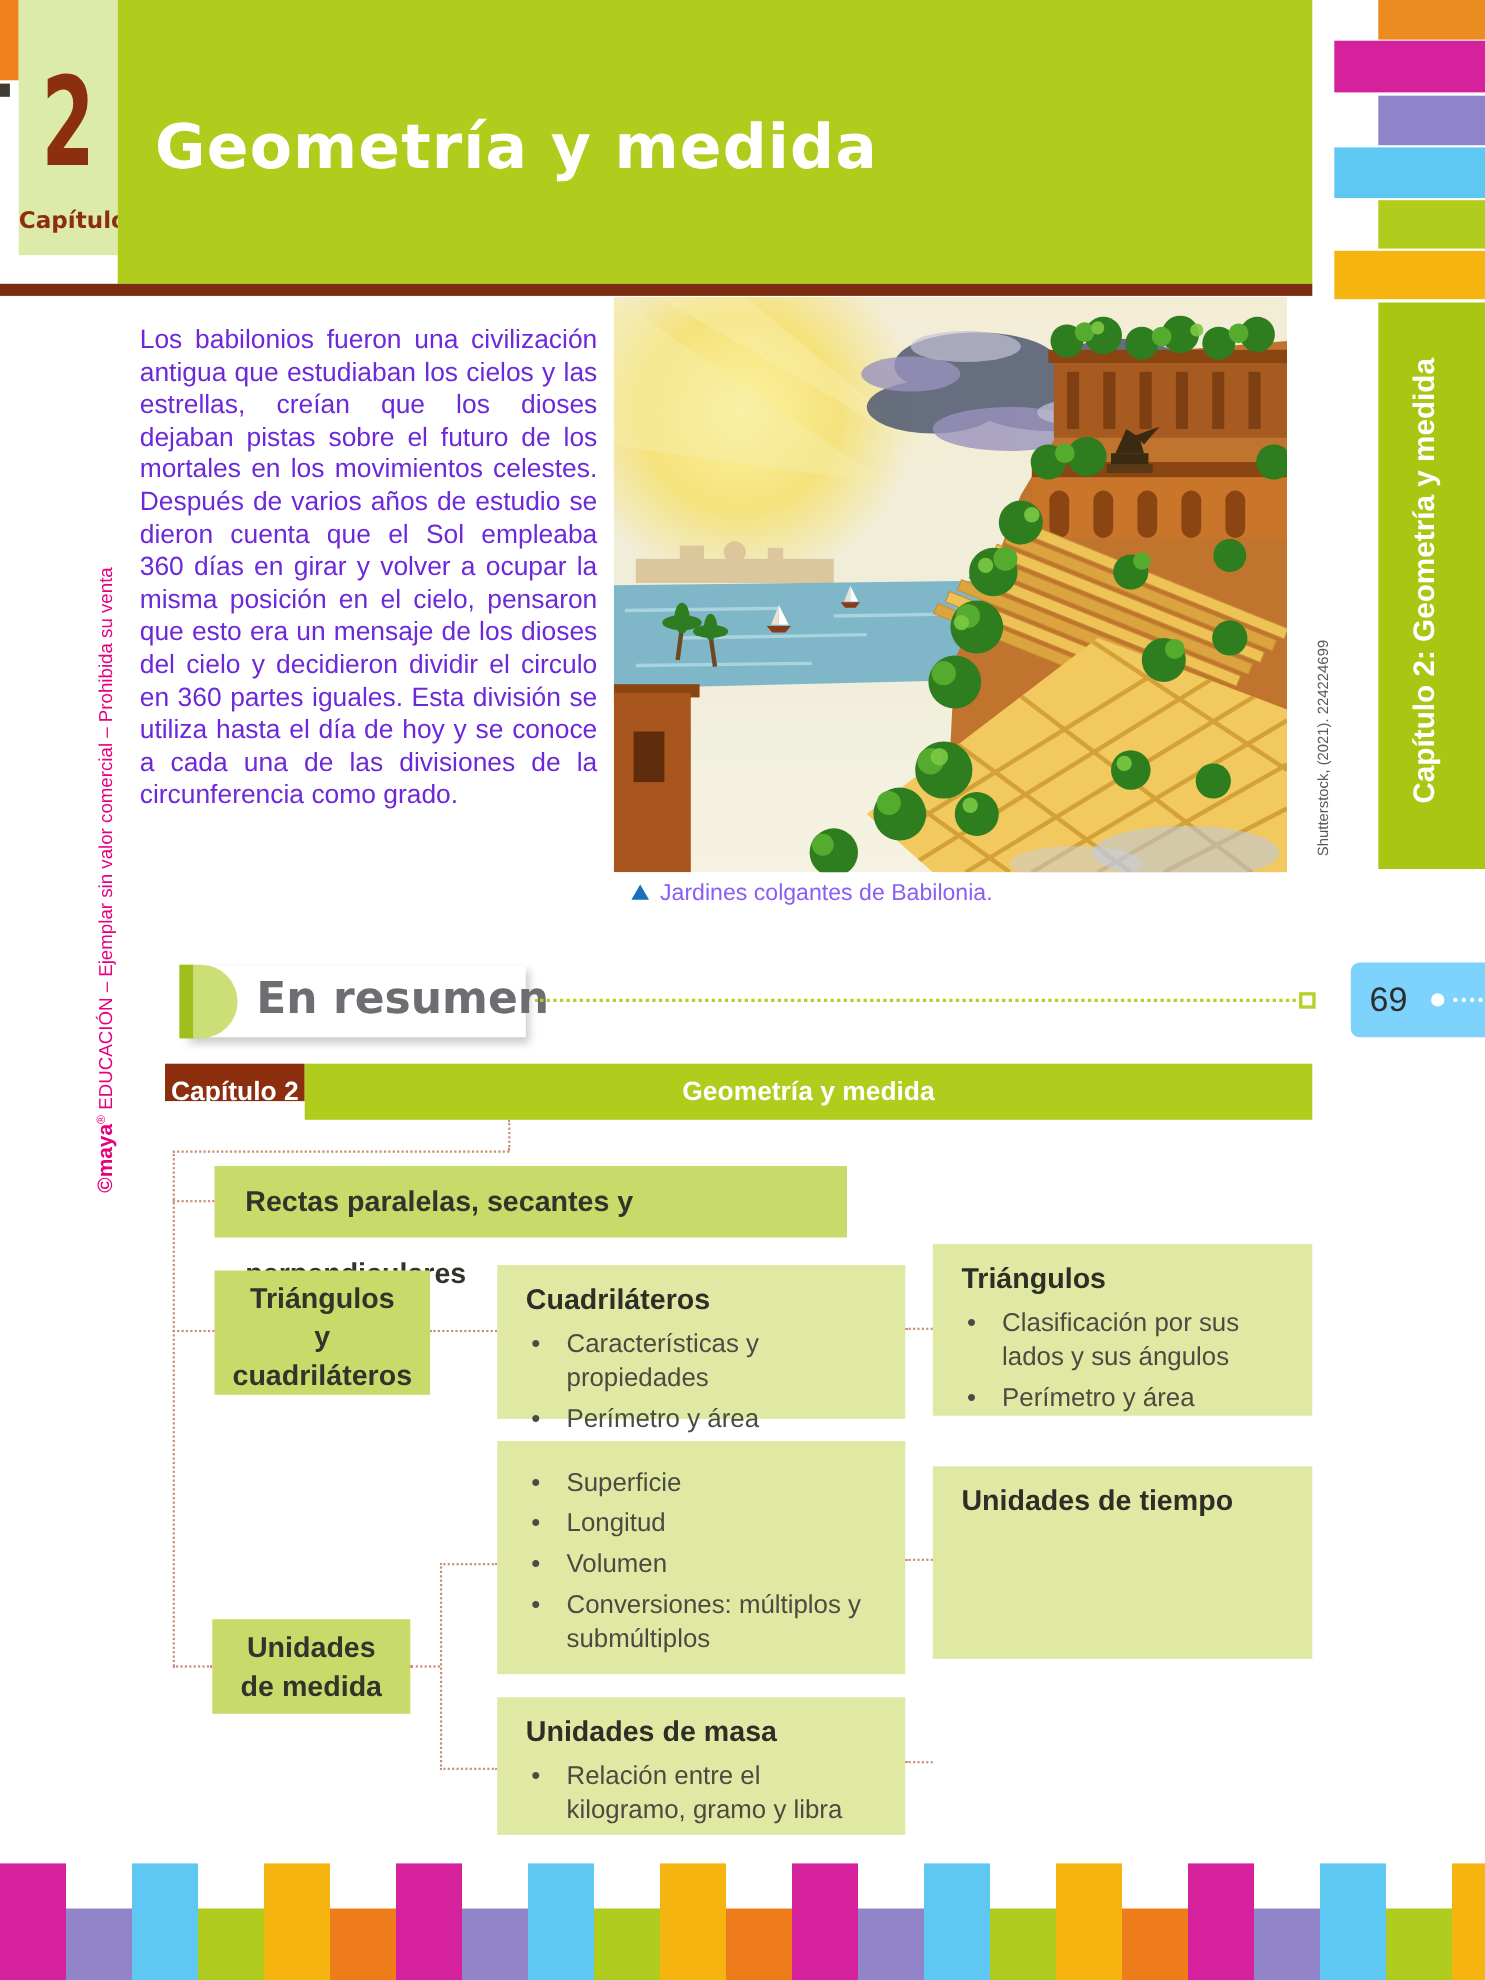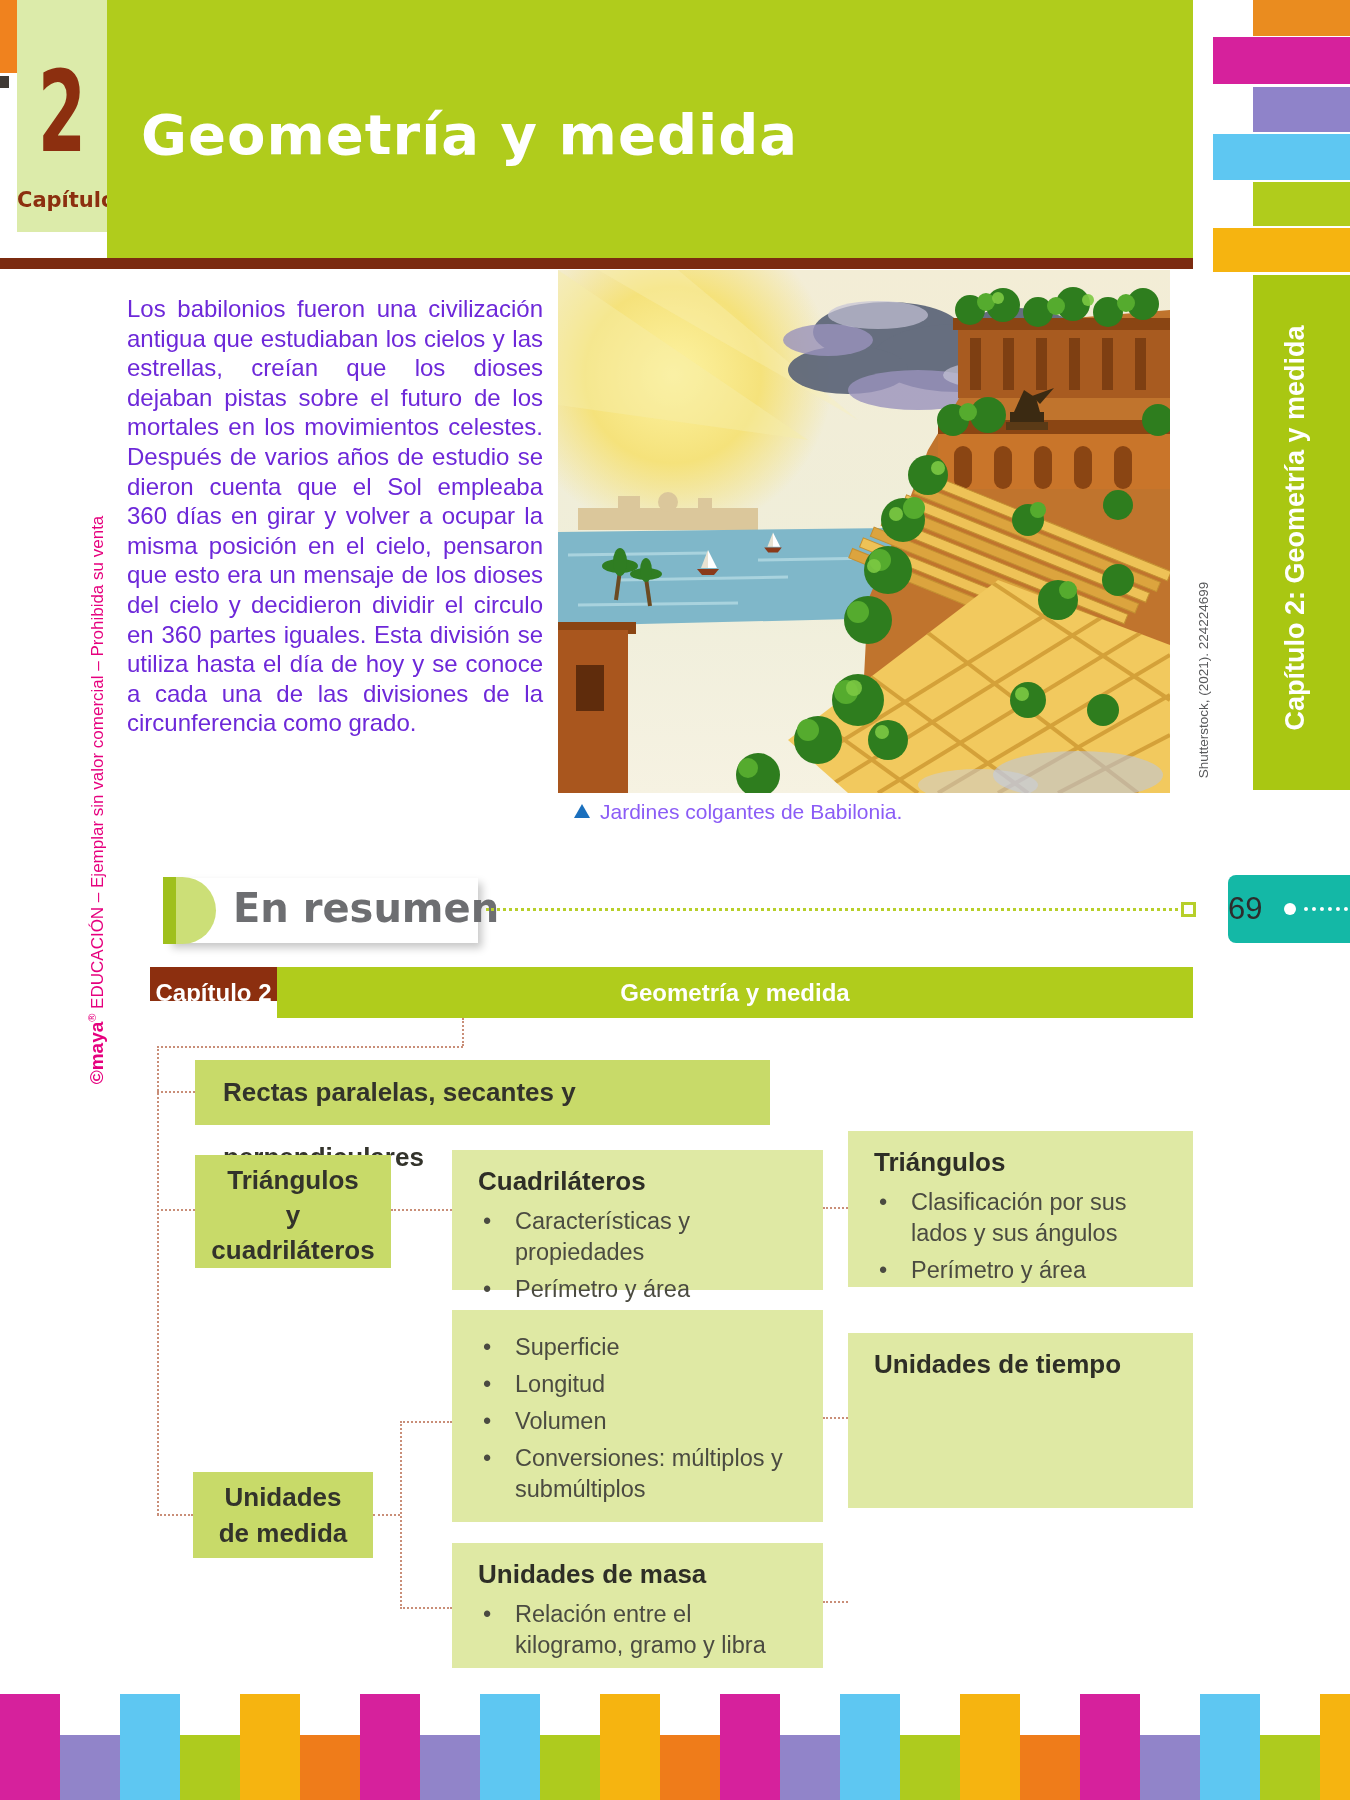--- a/index.html
+++ b/index.html
@@ -53,22 +53,22 @@
       box-shadow:4px 5px 8px rgba(0,0,0,.22);}
   .d-strip{left:163px;top:877px;width:13px;height:67px;background:#9fc01c;}
   .d-body{left:176px;top:877px;width:40px;height:67px;background:#ccdf77;
       border-radius:0 34px 34px 0;}
   .resume-title{left:233px;top:885px;font-family:"DejaVu Sans",sans-serif;font-weight:700;
       font-size:40px;color:#6d6e71;}
   .resume-dots{left:486px;top:908px;width:698px;border-top:3px dotted #b7cf2a;}
   .resume-endsq{left:1181px;top:902px;width:9px;height:9px;border:3px solid #b7cf2a;background:#fff;}
 
   
-  .badge{left:1228px;top:875px;width:122px;height:68px;background:#14b8a6;
-      border-radius:8px 0 0 8px;display:flex;align-items:center;box-sizing:border-box;}
+  .badge{left:1228px;top:875px;width:122px;height:68px;background:#7dd3fc;
+      border-radius:8px 0 0 8px;display:flex;align-items:center;padding-left:17px;box-sizing:border-box;}
   .badge-num{font-size:31px;color:#2d2d2d;}
   .badge-dot{width:12px;height:12px;border-radius:50%;background:#ffffff;margin-left:22px;}
   .badge-dots{flex:1;border-top:4px dotted #ffffff;margin-left:8px;margin-right:2px;}
 
   
   .cm-chapter{left:150px;top:967px;width:127px;height:34px;background:#8c2f0f;
       color:#fff;font-weight:700;font-size:24px;text-align:center;line-height:51px;}
   .cm-topic{left:277px;top:967px;width:916px;height:51px;background:#b0cc1c;
       color:#fff;font-weight:700;font-size:24px;text-align:center;line-height:51px;}
   .dot-h{border-top:2px dotted #c98e78;height:0;}

